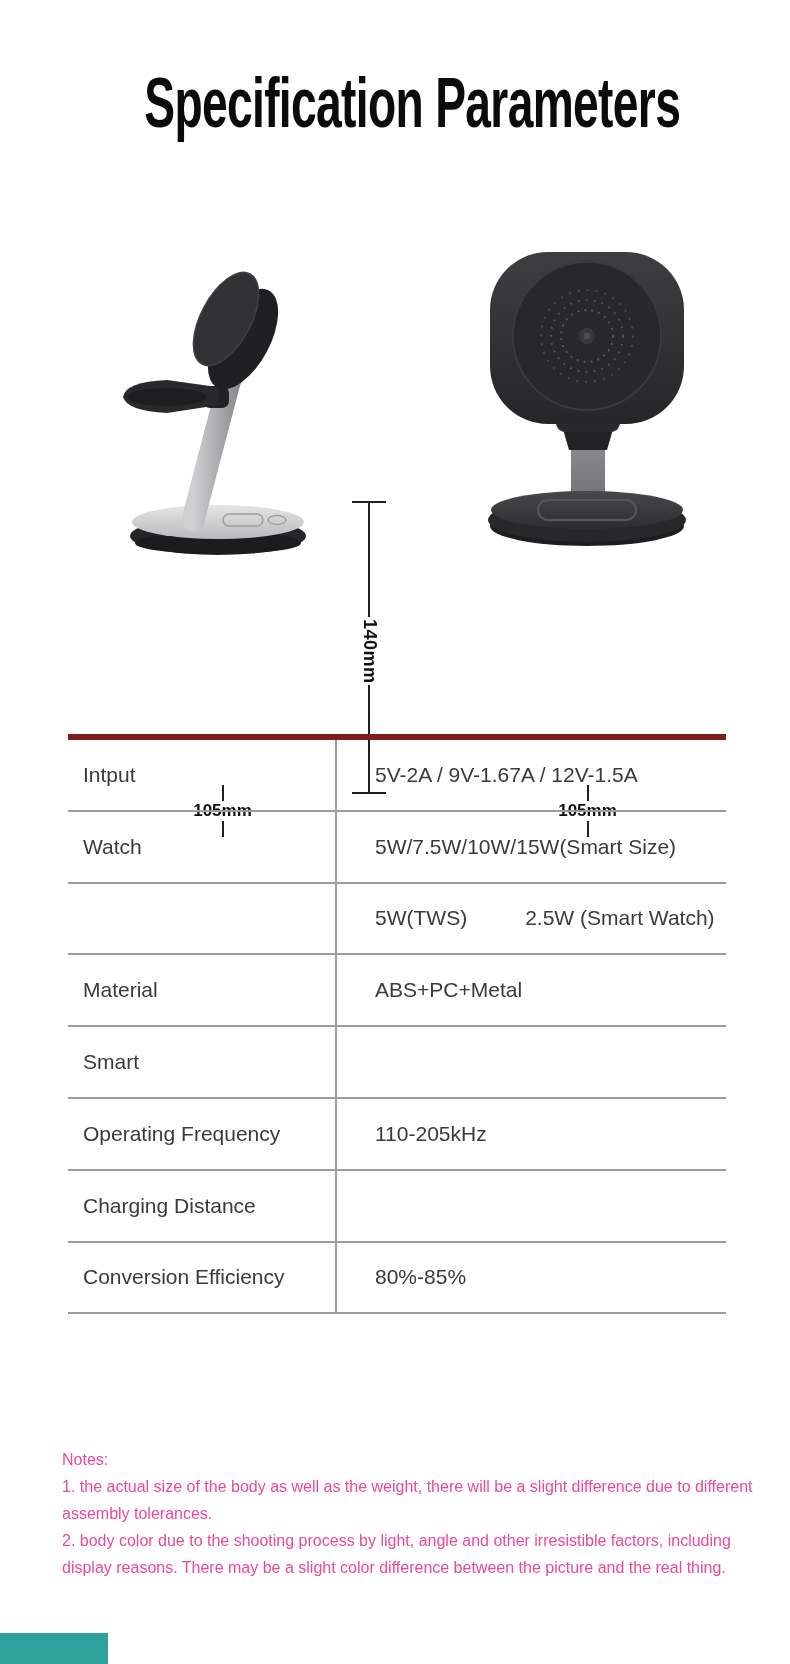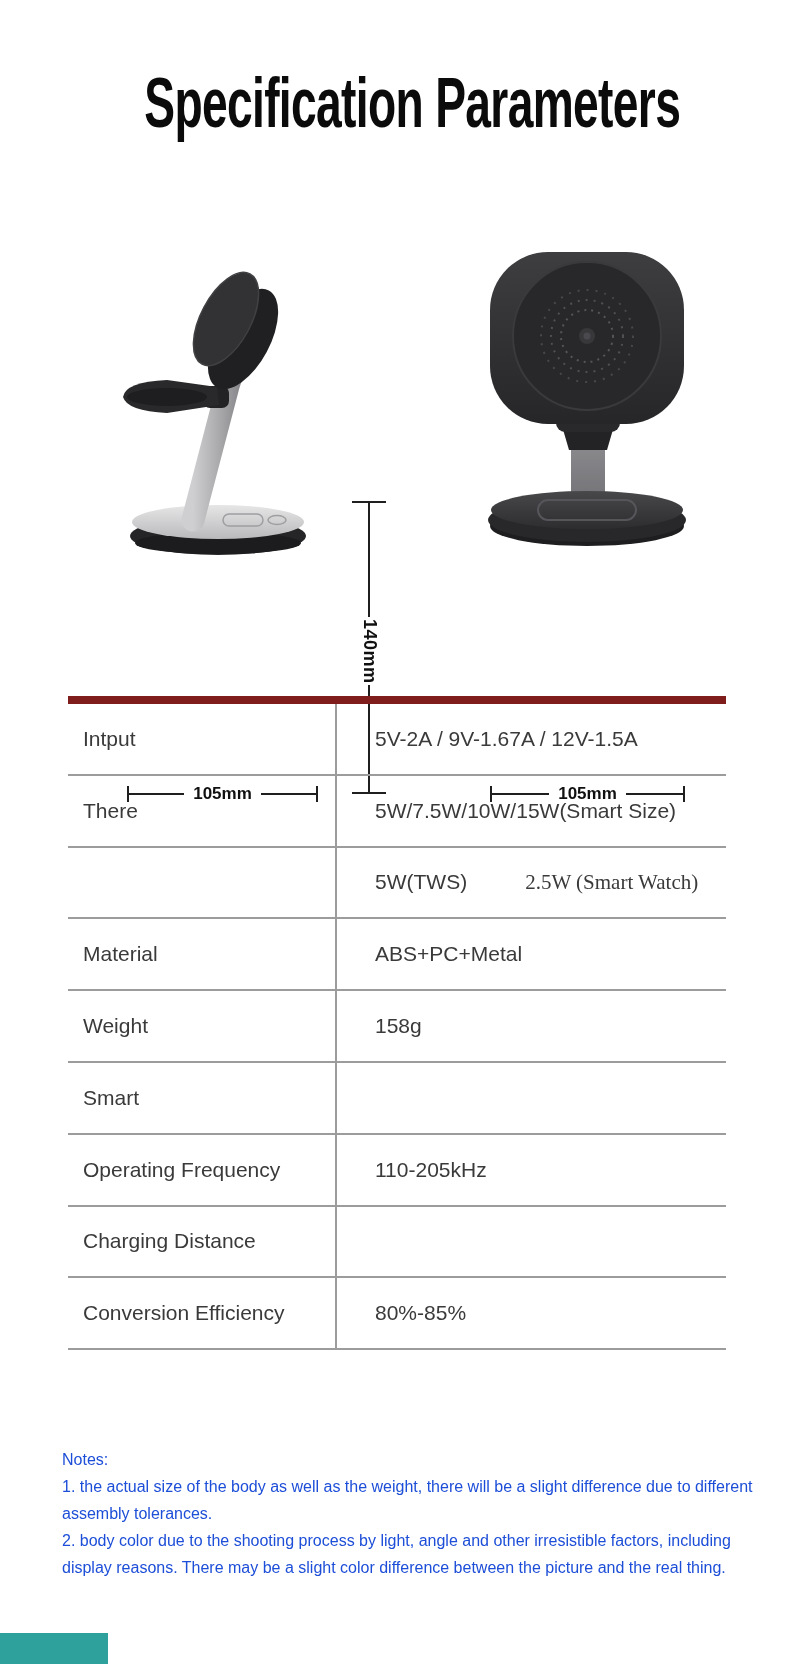--- a/index.html
+++ b/index.html
@@ -32,48 +32,48 @@
   .vdim .seg1{top:2px;height:114px;}
   .vdim .seg2{top:184px;height:107px;}
   .vdim .vlabel{
     position:absolute;top:118px;left:50%;transform:translateX(-50%);
     writing-mode:vertical-rl;
     font-size:18px;font-weight:bold;color:#101010;white-space:nowrap;
     letter-spacing:0.5px;
   }
 
   
-  .hdim{position:absolute;top:545px;height:18px;display:flex;align-items:center;}
+  .hdim{position:absolute;top:545px;height:18px;display:flex;align-items:center;flex-direction:column;}
   .hdim .tick{width:2px;height:16px;background:#1f1f1f;flex:0 0 auto;}
   .hdim .line{flex:1 1 auto;height:2px;background:#1f1f1f;}
   .hdim .hlabel{flex:0 0 auto;padding:0 9px;font-size:17px;font-weight:bold;color:#101010;white-space:nowrap;}
   .hdim.left{left:127px;width:191px;}
   .hdim.right{left:490px;width:195px;}
 
   
   .spec-table{
-    position:absolute;left:68px;top:696px;width:658px;
-    border-top:8px solid #7f1d1d;
+    position:absolute;left:68px;top:734px;width:658px;
+    border-top:6px solid #7f1d1d;
     box-sizing:border-box;
   }
   .spec-divider{position:absolute;left:267px;top:0;bottom:0;width:2px;background:#9c9c9c;}
   .srow{
     position:relative;height:71.8px;box-sizing:border-box;
     border-bottom:2px solid #9c9c9c;
     display:flex;align-items:center;
     font-size:21px;color:#3a3a3a;
   }
   .cell-label{flex:0 0 267px;box-sizing:border-box;padding-left:15px;}
   .cell-value{flex:1 1 auto;box-sizing:border-box;padding-left:40px;white-space:nowrap;}
-  .value2{margin-left:58px;font-family:Liberation Serif, serif;}
+  .value2{margin-left:58px;}
 
   
   .notes{
     position:absolute;left:62px;top:1446px;width:692px;
-    font-size:16px;line-height:27px;color:#1d4ed8;
+    font-size:16px;line-height:27px;color:#ec4899;
   }
   .notes p{margin:0;}
 
   
   .accent-bar{position:absolute;left:0;top:1633px;width:108px;height:31px;background:#2fa19d;}
 </style>
 </head>
 <body>
 
 <div class="page">
@@ -173,34 +173,30 @@
   </div>
 
   <div class="spec-table">
     <div class="spec-divider"></div>
 
     <div class="srow">
       <div class="cell-label">Intput</div>
       <div class="cell-value"><span>5V-2A / 9V-1.67A / 12V-1.5A</span></div>
     </div>
     <div class="srow">
-      <div class="cell-label">There</div>
+      <div class="cell-label">Watch</div>
       <div class="cell-value"><span>5W/7.5W/10W/15W(Smart Size)</span></div>
     </div>
     <div class="srow">
       <div class="cell-label"></div>
       <div class="cell-value"><span>5W(TWS)</span><span class="value2">2.5W (Smart Watch)</span></div>
     </div>
     <div class="srow">
       <div class="cell-label">Material</div>
       <div class="cell-value"><span>ABS+PC+Metal</span></div>
-    </div>
-    <div class="srow">
-      <div class="cell-label">Weight</div>
-      <div class="cell-value"><span>158g</span></div>
     </div>
     <div class="srow">
       <div class="cell-label">Smart</div>
     </div>
     <div class="srow">
       <div class="cell-label">Operating Frequency</div>
       <div class="cell-value"><span>110-205kHz</span></div>
     </div>
     <div class="srow">
       <div class="cell-label">Charging Distance</div>

